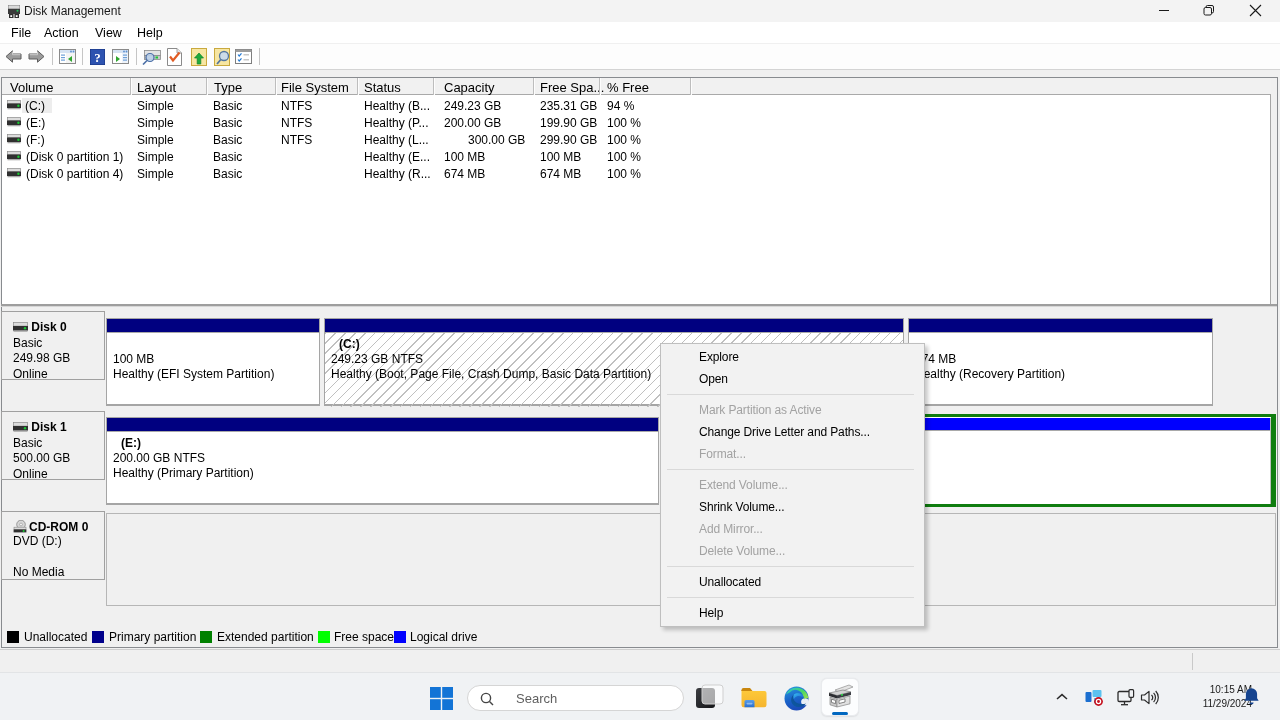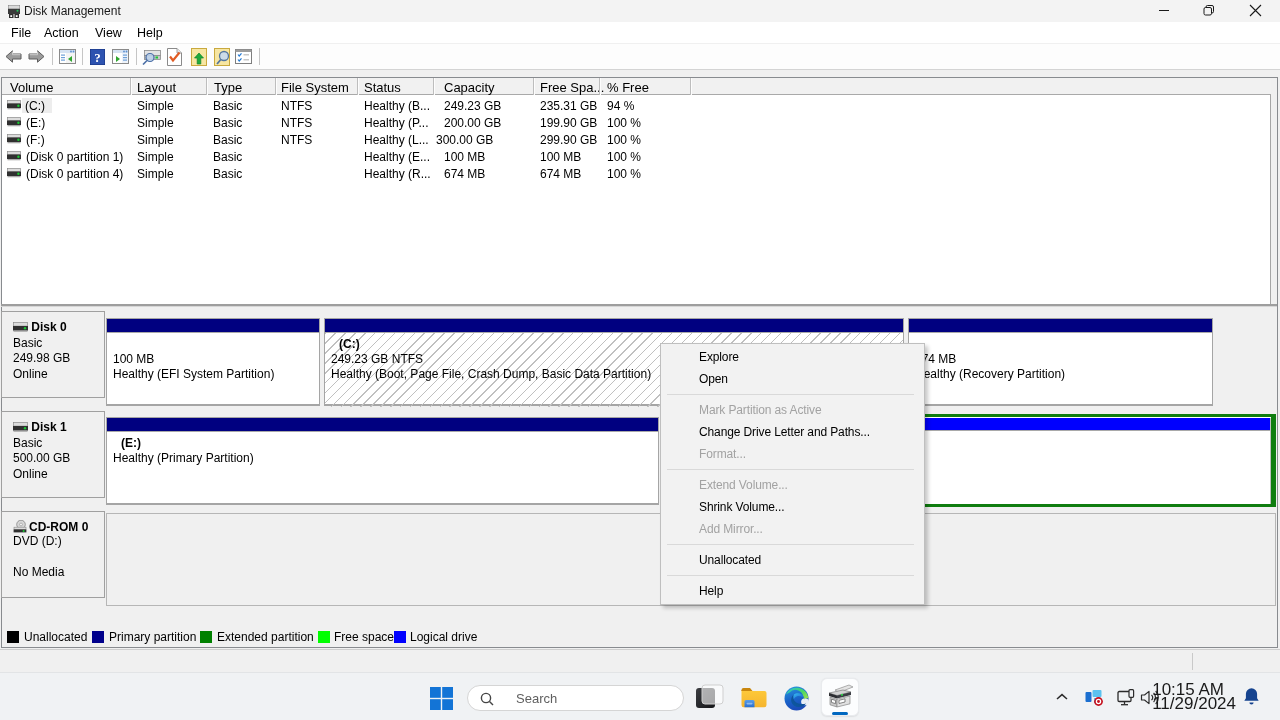--- a/index.html
+++ b/index.html
@@ -16,39 +16,39 @@
 .tsep{position:absolute;top:4px;width:1px;height:17px;background:#c5c5c5}
 
 #frame{left:1px;top:77px;width:1277px;height:571px;border:1px solid #888b8f;background:#f0f0f0}
 #toppane{left:2px;top:78px;width:1269px;height:226px;background:#fff;border-right:1px solid #a6a6a6}
 #header{left:0;top:0;width:1269px;height:17px;background:#f1f1f1;border-bottom:1px solid #a9a9a9}
 #header span{position:absolute;top:2px;font-size:13px}
 .hsep{position:absolute;top:0;width:1px;height:17px;background:#bdbdbd;box-shadow:1px 0 0 #fdfdfd}
 .vrow{position:absolute;left:0;width:700px;height:17px;font-size:12px}
 .vrow span{position:absolute;top:2px;white-space:pre}
 
-.dcell{position:absolute;left:1px;width:104px;height:87px;border:1px solid #a0a0a0;background:#f0f0f0;padding:8px 0 0 11px;line-height:15.5px;font-size:12px}
+.dcell{position:absolute;left:1px;width:104px;height:69px;border:1px solid #a0a0a0;background:#f0f0f0;padding:8px 0 0 11px;line-height:15.5px;font-size:12px}
 .dcell b{font-size:12px}
 .part{position:absolute;border:1px solid #a5a5a5;border-bottom-width:2px;border-right-width:1px;background:#fff}
 .pbar{height:14px;border-bottom:1px solid #a9a9a9}
 .ptxt{padding:4px 0 0 6px;line-height:15px;font-size:12px;white-space:nowrap;overflow:hidden}
 .hatch{background-image:repeating-linear-gradient(135deg,#c0c0c0 0,#c0c0c0 1px,transparent 1px,transparent 7px)}
 
 .lsq{position:absolute;top:631px;width:12px;height:12px}
 .ltx{position:absolute;top:630px;font-size:12px}
 
 #cmenu{left:660px;top:343px;width:265px;background:#f2f2f2;border:1px solid #bfbfbf;box-shadow:3px 3px 4px rgba(0,0,0,0.22);padding:2px 0;z-index:50}
 .mi{height:22px;line-height:22px;padding-left:38px;font-size:12px;color:#000;letter-spacing:-0.12px}
 .mi.dis{color:#a2a2a2}
 .msep{height:1px;background:#d9d9d9;margin:4px 10px 4px 6px}
 
 #taskbar{left:0;top:672px;width:1280px;height:48px;background:#f0f2f4;border-top:1px solid #e2e4e6}
 #search{position:absolute;left:467px;top:12px;width:217px;height:26px;background:#fff;border:1px solid #d5d5d5;border-radius:13px}
 #search span{position:absolute;left:48px;top:5px;font-size:13px;color:#5f5f5f}
-.clock{position:absolute;right:44px;font-size:17px;color:#1a1a1a;line-height:14px}
+.clock{position:absolute;right:28px;text-align:right;font-size:10px;color:#1a1a1a;line-height:14px}
 </style></head>
 <body>
 <div id="scr">
 <div class="ab" id="title">
   <svg class="ab" style="left:8px;top:5px" width="12" height="13" viewBox="0 0 12 13">
     <rect x="0" y="0" width="12" height="4" fill="#d9d9d9" stroke="#6e6e6e" stroke-width="0.8"></rect>
     <rect x="0" y="4" width="12" height="5" fill="#3a3a3a"></rect>
     <circle cx="9.5" cy="5.8" r="1" fill="#22c55e"></circle>
     <rect x="1" y="9" width="4.5" height="4" fill="#2f2f2f"></rect>
         <rect x="6.5" y="9" width="4.5" height="4" fill="#2f2f2f"></rect>
@@ -197,21 +197,21 @@
           <rect x="0.5" y="0.5" width="13" height="3" fill="#dcdcdc" stroke="#8a8a8a" stroke-width="0.7"></rect>
           <rect x="0" y="3.5" width="14" height="4.5" fill="#303030"></rect>
           <circle cx="11.4" cy="5.7" r="1.2" fill="#19c832"></circle>
           <rect x="0.5" y="8" width="13" height="1.3" fill="#a9a9a9"></rect>
         </svg>
     <span style="left:24px">(F:)</span>
         <span style="left:135px">Simple</span>
         <span style="left:211px">Basic</span>
         <span style="left:279px">NTFS</span>
         <span style="left:362px">Healthy (L...</span>
-        <span style="left:434px">300.00 GB</span>
+        <span style="left:466px">300.00 GB</span>
         <span style="left:538px">299.90 GB</span>
         <span style="left:605px">100 %</span>
   </div>
   <div class="vrow" style="top:70px">
     <svg class="ab" style="left:5px;top:3px" width="14" height="10" viewBox="0 0 14 10">
           <rect x="0.5" y="0.5" width="13" height="3" fill="#dcdcdc" stroke="#8a8a8a" stroke-width="0.7"></rect>
           <rect x="0" y="3.5" width="14" height="4.5" fill="#303030"></rect>
           <circle cx="11.4" cy="5.7" r="1.2" fill="#19c832"></circle>
           <rect x="0.5" y="8" width="13" height="1.3" fill="#a9a9a9"></rect>
         </svg>
@@ -287,20 +287,21 @@
           <rect x="0.5" y="8.6" width="14" height="1.2" fill="#a9a9a9"></rect>
         </svg><b> Disk 1</b></div>
   <div>Basic</div>
       <div>500.00 GB</div>
       <div>Online</div>
 </div>
 <div class="part" style="left:106px;top:417px;width:553px;height:88px">
   <div class="pbar" style="background:#000080"></div>
   <div class="ptxt">
         <div style="font-weight:bold;padding-left:8px">(E:)</div>
+        <div>200.00 GB NTFS</div>
         <div>Healthy (Primary Partition)</div>
       </div>
 </div>
 <div class="ab" style="left:660px;top:414px;width:616px;height:93px;border:3px solid #0f7d0f;border-right-width:5px;background:#fff">
   <div class="part" style="left:0px;top:1px;width:608px;height:86px;border:none;border-right:1px solid #bdbdbd">
     <div class="pbar" style="background:#0000fe;height:13px"></div>
   </div>
 </div>
 
 <div class="dcell" style="top:511px">
@@ -335,20 +336,21 @@
   <div class="mi">Explore</div>
   <div class="mi">Open</div>
   <div class="msep"></div>
   <div class="mi dis">Mark Partition as Active</div>
   <div class="mi">Change Drive Letter and Paths...</div>
   <div class="mi dis">Format...</div>
   <div class="msep"></div>
   <div class="mi dis">Extend Volume...</div>
   <div class="mi">Shrink Volume...</div>
   <div class="mi dis">Add Mirror...</div>
+  <div class="mi dis">Delete Volume...</div>
   <div class="msep"></div>
   <div class="mi">Unallocated</div>
   <div class="msep"></div>
   <div class="mi">Help</div>
 </div>
 <div class="ab" id="taskbar">
 
   <svg class="ab" style="left:430px;top:14px" width="23" height="23" viewBox="0 0 23 23">
     <rect x="0" y="0" width="10.8" height="10.8" fill="#1374d6"></rect>
         <rect x="12.2" y="0" width="10.8" height="10.8" fill="#1374d6"></rect>

